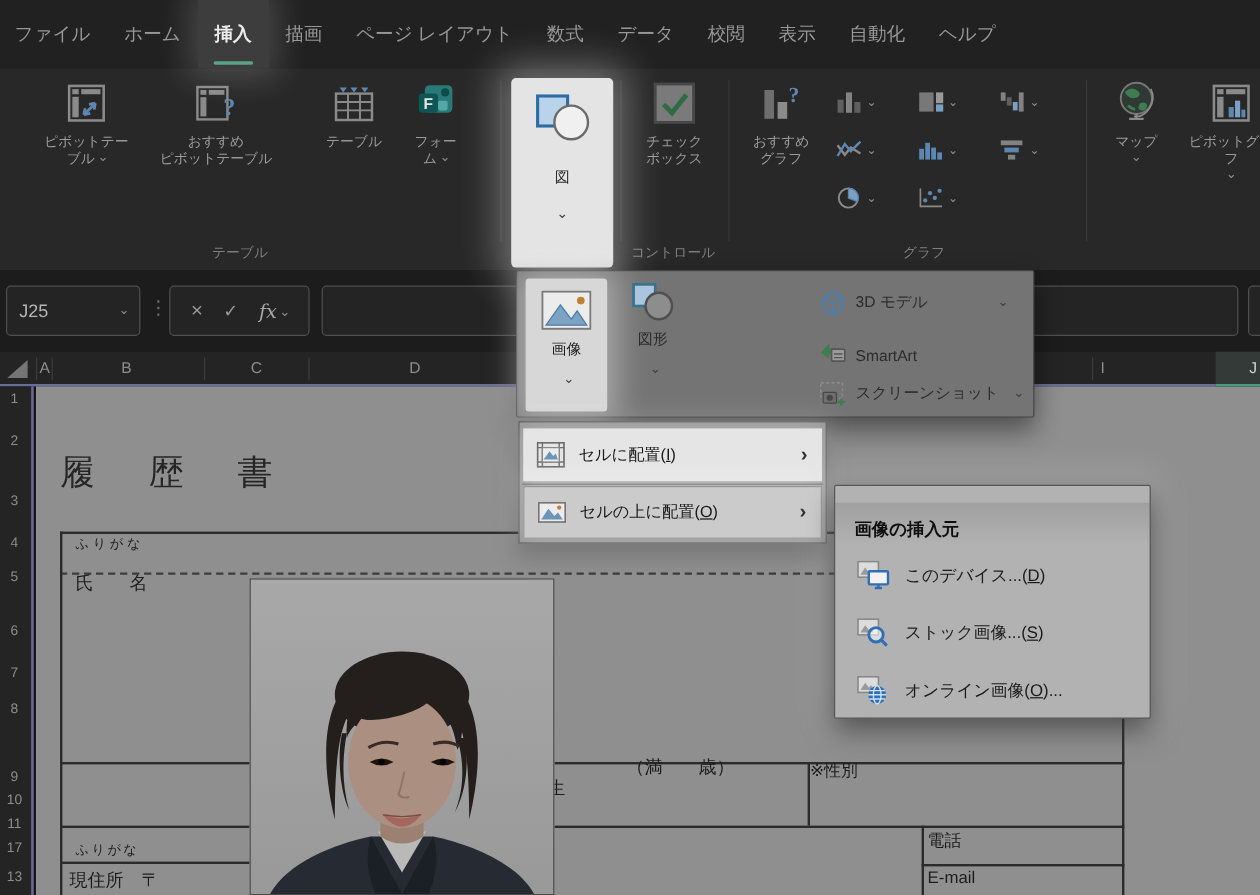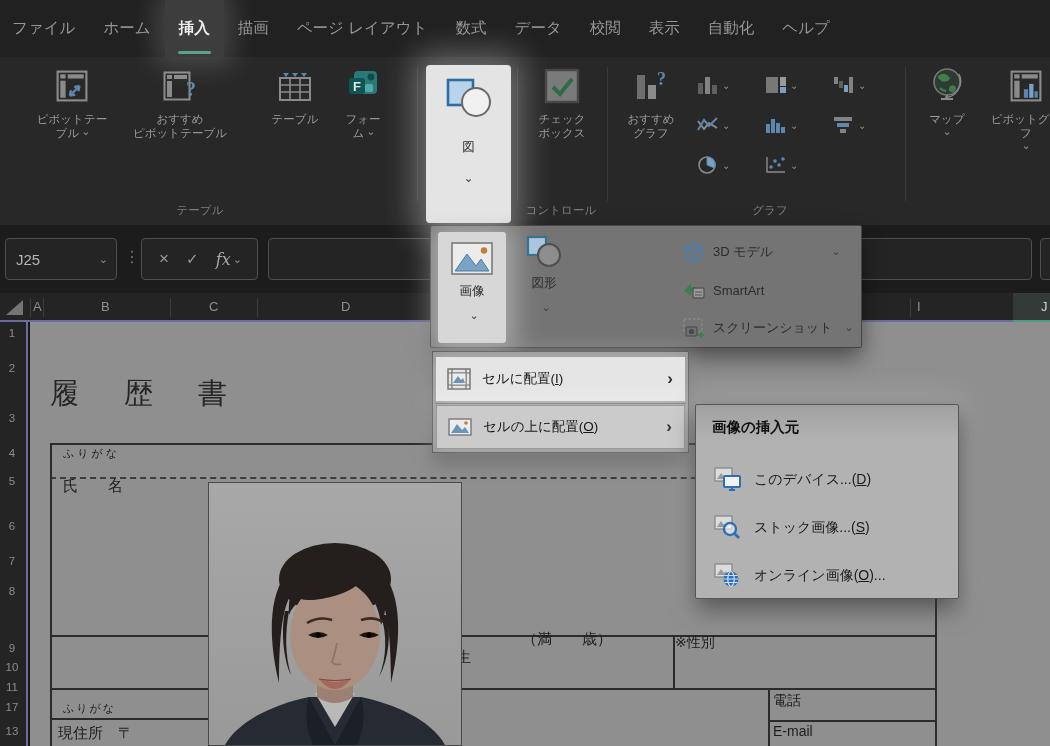--- a/index.html
+++ b/index.html
@@ -77,21 +77,21 @@
   .sm1-item { position:absolute; left:3px; right:3px; height:44px; display:flex; align-items:center; padding:0 8px; color:#171717; font-size:13.5px; box-shadow:0 0 22px 6px rgba(255,255,255,0.30); }
   .sm1-item .icon { width:30px; display:flex; justify-content:center; margin-right:8px; }
   .sm1-arrow { margin-left:auto; color:#2e2e2e; font-size:17px; font-weight:bold; padding-right:4px; }
   .sm1-a { top:5px; background:#e5e5e5; }
   .sm1-b { top:53px; background:#cbcbcb; border:1px solid #989898;justify-content:center; }
   .sm1-div { position:absolute; left:2px; right:2px; top:51px; height:1px; background:#6e6e6e; }
   .acc { text-decoration:underline; }
 
   .submenu2 { position:absolute; left:695px; top:404px; width:264px; height:195px; background:#b2b2b2; border:1px solid #565656; border-radius:2px;
               box-shadow:0 10px 24px rgba(0,0,0,0.5), 0 0 30px 6px rgba(255,255,255,0.25); z-index:46; }
-  .sm2-header { padding:13px 16px 8px 16px; font-size:14.5px; font-weight:bold; color:#0f0f0f; background:linear-gradient(rgba(0,0,0,0.10),rgba(0,0,0,0) 90%); }
+  .sm2-header { padding:13px 16px 8px 16px; font-size:14.5px; font-weight:bold; color:#0f0f0f; background:linear-gradient(rgba(0,0,0,0.10),rgba(0,0,0,0) 90%);margin-top:14px; }
   .sm2-item { position:absolute; left:6px; right:6px; height:46px; display:flex; align-items:center; padding:0 10px; color:#1b1b1b; font-size:14px; }
   .sm2-item .icon { width:32px; display:flex; justify-content:center; margin-right:10px; }
 </style>
 </head>
 <body>
 
 <div class="menubar">
   <div class="tab">ファイル</div>
   <div class="tab">ホーム</div>
   <div class="tab active">挿入</div>
@@ -455,21 +455,21 @@
   <div class="pm-row" style="top:12px;height:28px;">
     <span class="icon">
       <svg width="24" height="24" viewBox="0 0 24 24">
           <path d="M4 8 L12 3 L20 8 L20 17 L12 22 L4 17 Z M4 8 L12 12 L20 8 M12 12 L12 22" fill="none" stroke="#4a7fae" stroke-width="1.8"></path>
         </svg>
     </span>
     <span>3D モデル</span>
     <span class="chev" style="margin-left:56px;"></span>
   </div>
 
-  <div class="pm-row" style="top:50px;height:28px;">
+  <div class="pm-row" style="top:50px;height:28px;align-items:flex-end;">
     <span class="icon">
       <svg width="24" height="22" viewBox="0 0 24 22">
           <path d="M2 12 L9 4 L9 8 L14 8 L14 13 L9 13 L9 17 Z" fill="#3f7d4f"></path>
           <rect x="11" y="9" width="11" height="10" rx="1.5" fill="#9a9a9a" stroke="#555" stroke-width="1.4"></rect>
           <path d="M13 13 h7 M13 16 h7" stroke="#555" stroke-width="1.2"></path>
         </svg>
     </span>
     <span>SmartArt</span>
   </div>
 

